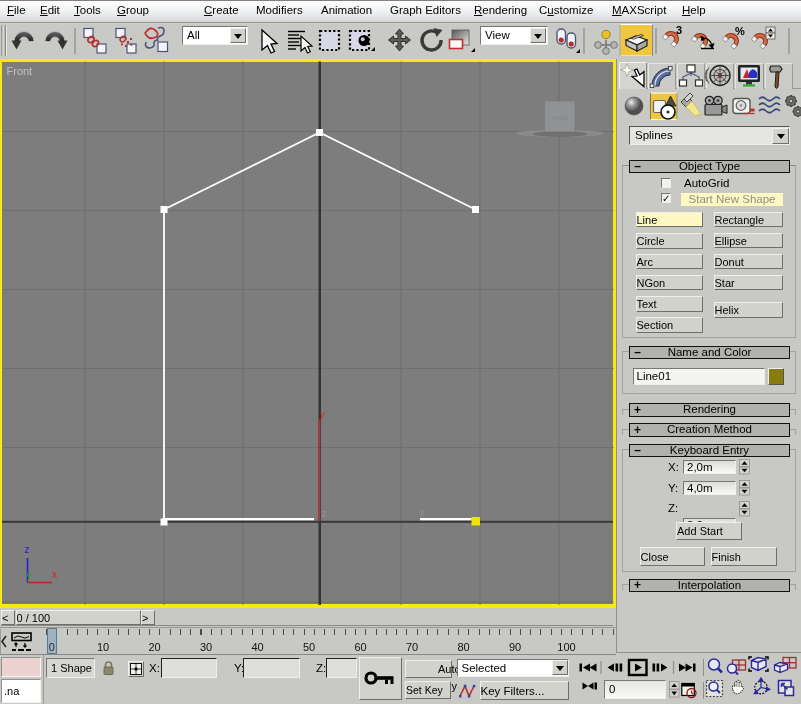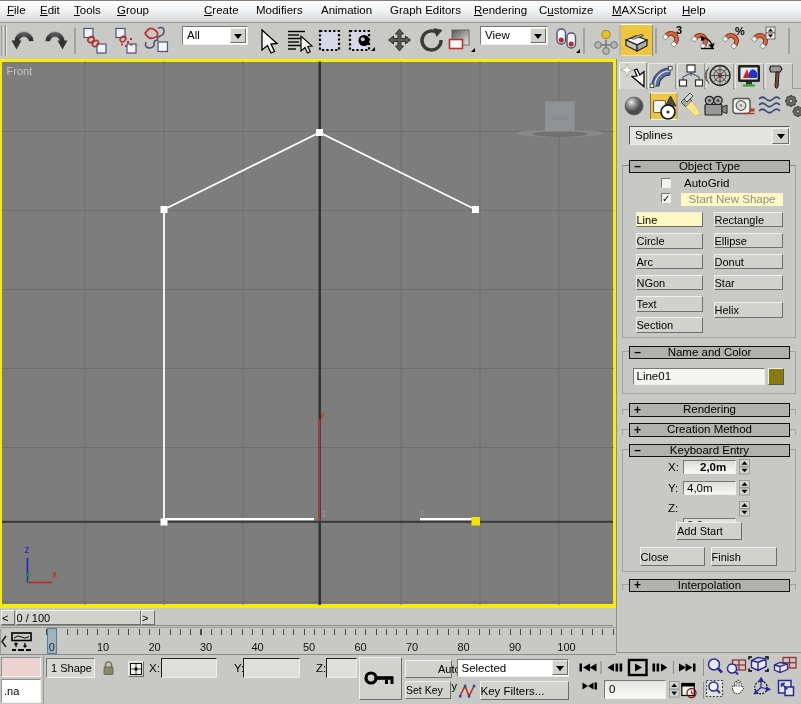--- a/index.html
+++ b/index.html
@@ -413,21 +413,21 @@
 <div class="abs rollhead" style="left:629px;top:403px;width:159px;height:11.5px;line-height:11px;">Rendering</div>
 <div class="abs" style="left:633px;top:406px;width:9px;height:9px;line-height:8px;font-size:12px;font-weight:bold;text-align:center;">+</div>
 <div class="abs" style="left:622px;top:429px;width:172px;height:5px;border:1px solid #A2A29E;border-bottom:none;"></div>
 <div class="abs rollhead" style="left:629px;top:423px;width:159px;height:11.5px;line-height:11px;">Creation Method</div>
 <div class="abs" style="left:633px;top:426px;width:9px;height:9px;line-height:8px;font-size:12px;font-weight:bold;text-align:center;">+</div>
 
 <div class="abs" style="left:622px;top:449px;width:172px;height:121px;border:1px solid #A2A29E;"></div>
 <div class="abs rollhead" style="left:629px;top:443.5px;width:159px;height:11.5px;line-height:11px;">Keyboard Entry</div>
 <div class="abs" style="left:633px;top:446px;width:9px;height:9px;line-height:8px;font-size:12px;font-weight:bold;text-align:center;">–</div>
 <div class="abs" style="left:668px;top:461px;font-size:11.5px;">X:</div>
-<div class="abs sunken" style="left:683px;top:460px;width:53px;height:14px;background:linear-gradient(#DCDCD8,#F8F8F4);box-sizing:border-box;font-size:11.5px;line-height:12px;padding-left:16px;font-weight:bold;">2,0m</div>
+<div class="abs sunken" style="left:683px;top:460px;width:53px;height:14px;background:linear-gradient(#DCDCD8,#F8F8F4);box-sizing:border-box;font-size:11.5px;line-height:12px;padding-left:3px;">2,0m</div>
 <div class="abs" style="left:668px;top:482px;font-size:11.5px;">Y:</div>
 <div class="abs sunken" style="left:683px;top:481px;width:53px;height:13.5px;background:linear-gradient(#DCDCD8,#F8F8F4);box-sizing:border-box;font-size:11.5px;line-height:12px;padding-left:3px;">4,0m</div>
 <div class="abs" style="left:668px;top:502px;font-size:11.5px;">Z:</div>
 <div class="abs sunken" style="left:683px;top:518px;width:53px;height:13.5px;background:linear-gradient(#DCDCD8,#F8F8F4);box-sizing:border-box;font-size:11.5px;line-height:12px;padding-left:3px;">3,0m</div>
 <div class="abs btn" style="left:676px;top:522px;width:66px;height:18px;line-height:17px;box-sizing:border-box;">Add Start</div>
 <div class="abs btn" style="left:639.5px;top:547px;width:65.5px;height:19px;line-height:18px;box-sizing:border-box;">Close</div>
 <div class="abs btn" style="left:710.5px;top:547px;width:66.5px;height:19px;line-height:18px;box-sizing:border-box;">Finish</div>
 
 <div class="abs" style="left:622px;top:584px;width:172px;height:5px;border:1px solid #A2A29E;border-bottom:none;"></div>
 <div class="abs rollhead" style="left:629px;top:578.5px;width:159px;height:11.5px;line-height:11px;">Interpolation</div>

